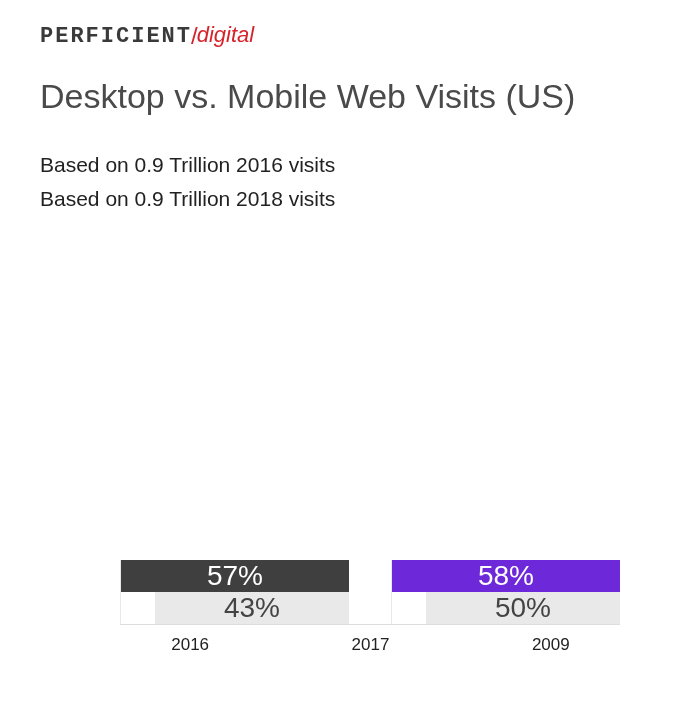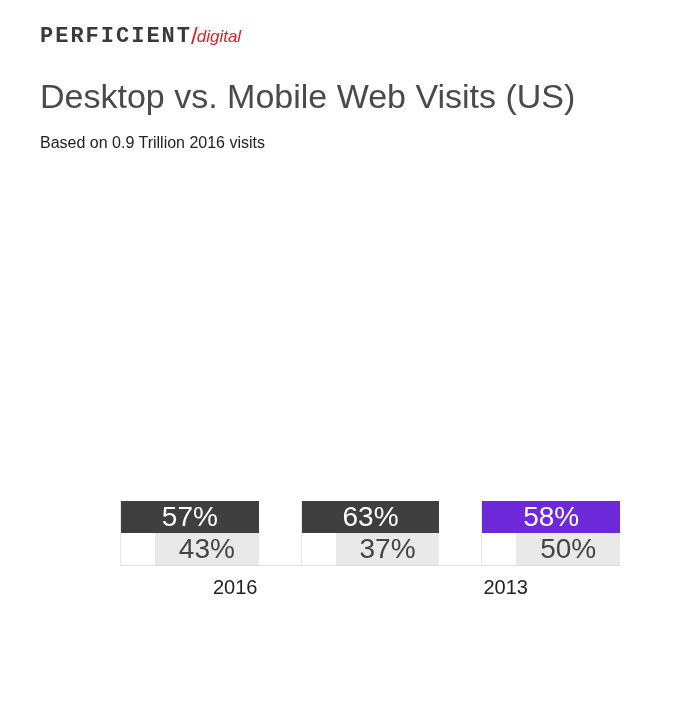--- a/index.html
+++ b/index.html
@@ -28,39 +28,39 @@
   .logo-slash {
     color: #d6222b;
     font-size: 24px;
     position: relative;
     left: -3px;
     top: 2px;
     font-weight: 400;
   }
   .logo-digital {
     font-style: italic;
-    font-size: 17px;
+    font-size: 22px;
     color: #d6222b;
     font-weight: 400;
     margin-left: -6px;
   }
   .title {
     font-size: 34px;
     font-weight: 300;
     color: #4a4a4a;
-    margin-bottom: 14px;
+    margin-bottom: 32px;
   }
   .meta-row {
     display: flex;
     justify-content: space-between;
     align-items: flex-start;
     margin-bottom: 16px;
   }
   .notes {
-    font-size: 16px;
+    font-size: 21px;
     color: #222;
     line-height: 1.6;
   }
   .legend {
     display: flex;
     align-items: center;
     gap: 14px;
     font-size: 15px;
     padding-top: 10px;
   }
@@ -107,63 +107,59 @@
   .seg-desktop { color: #444; margin-left: 34px; }
   .xlabels {
     display: flex;
     gap: 42px;
     margin-top: 10px;
     border-left: 1px solid transparent;
   }
   .xlabel {
     flex: 1;
     text-align: center;
-    font-size: 20px;
+    font-size: 17px;
     color: #222;
   }
 </style>
 </head>
 <body>
 
 <div class="logo">
   <span class="logo-perficient">PERFICIENT</span>
   <span class="logo-slash">/</span>
   <span class="logo-digital">digital</span>
 </div>
 
 <h1 class="title">Desktop vs. Mobile Web Visits (US)</h1>
 
 <div class="meta-row">
   <div class="notes">
     <div>Based on 0.9 Trillion 2016 visits</div>
+    <div>Based on 0.9 Trillion 2018 visits</div>
   </div>
 </div>
 
 <div class="chart">
   <div class="bars">
 
     <div class="bar-col">
       <div class="bar" style="height:87%">
         <div class="seg seg-mobile" style="height:57%;background:#3f3f3f">57%</div>
         <div class="seg seg-desktop" style="height:43%;background:#e9e9e9">43%</div>
       </div>
     </div>
 
-    <div class="bar-col">
-      <div class="bar" style="height:100%">
-        <div class="seg seg-mobile" style="height:63%;background:#3f3f3f">63%</div>
-        <div class="seg seg-desktop" style="height:37%;background:#e9e9e9">37%</div>
-      </div>
-    </div>
 
     <div class="bar-col">
       <div class="bar" style="height:87%">
         <div class="seg seg-mobile" style="height:58%;background:#6d28d9">58%</div>
         <div class="seg seg-desktop" style="height:42%;background:#e9e9e9">50%</div>
       </div>
     </div>
 
   </div>
   <div class="xlabels">
     <div class="xlabel">2016</div>
-    <div class="xlabel">2013</div>
+    <div class="xlabel">2017</div>
+    <div class="xlabel">2009</div>
   </div>
 </div>
 
 </body></html>

